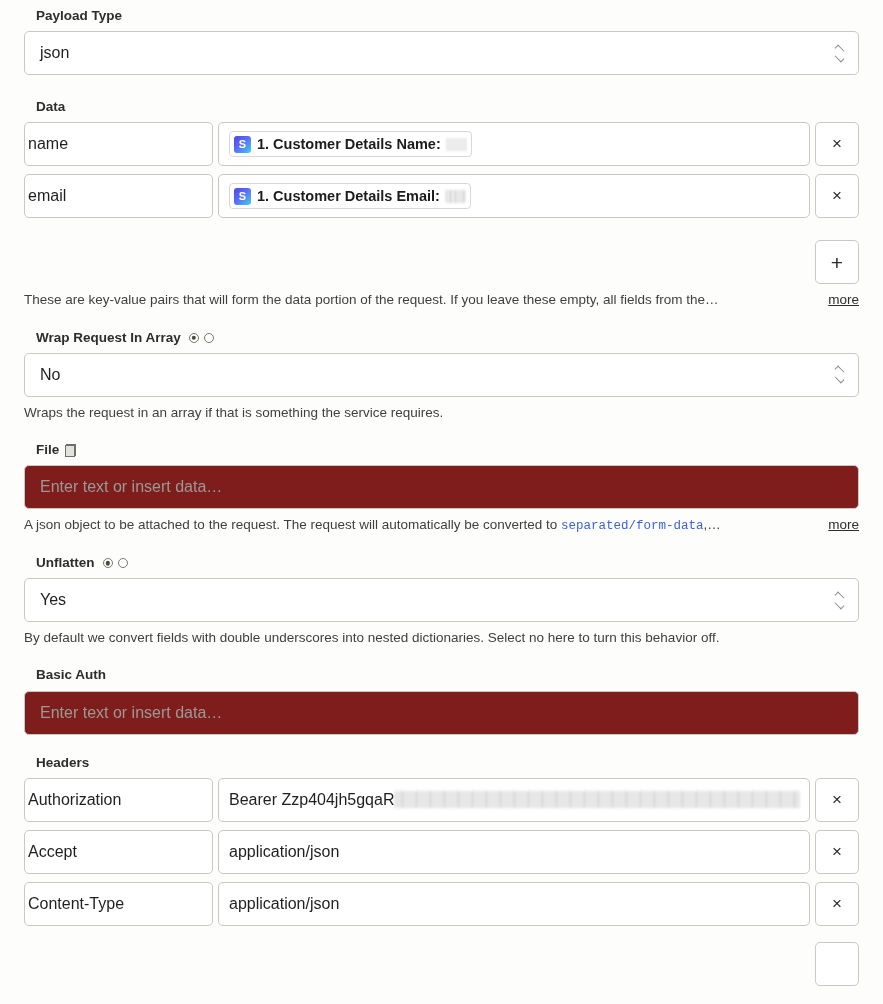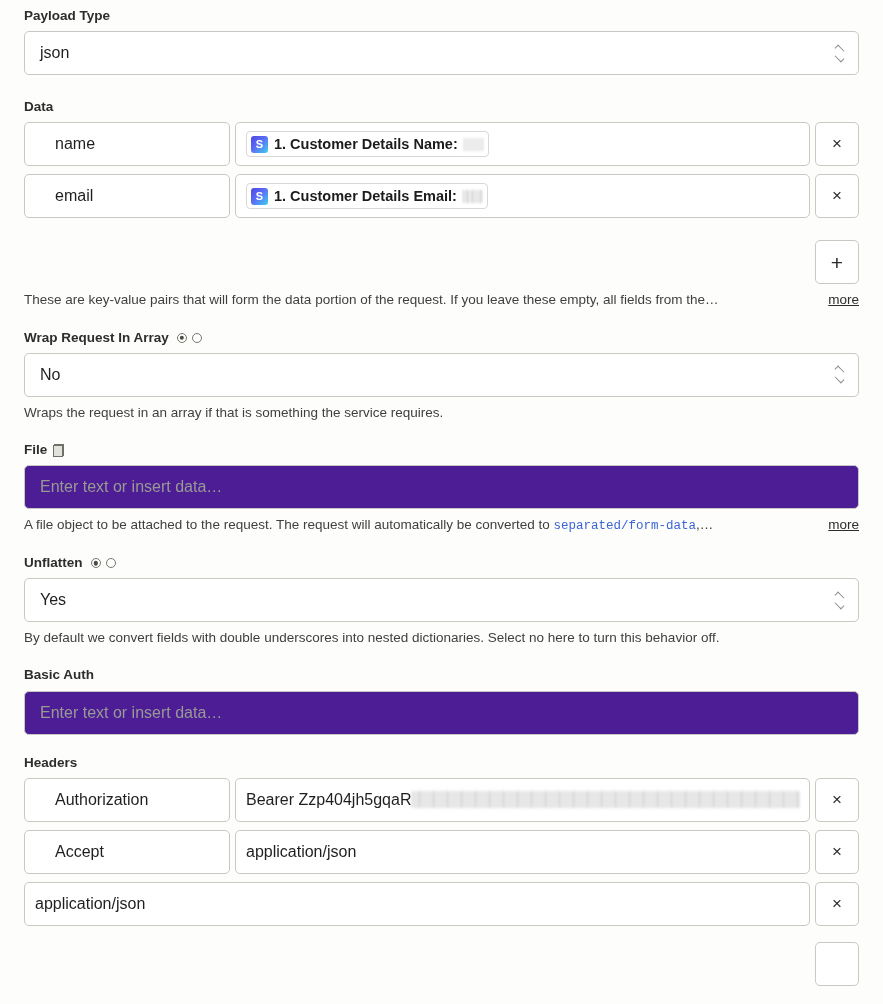--- a/index.html
+++ b/index.html
@@ -23,21 +23,21 @@
     position: relative;
   }
 
   
   .field { margin-bottom: 0; }
   .field-label {
     font-size: 13.5px;
     font-weight: bold;
     color: #2d2d2d;
     line-height: 1.2;
-    margin: 0 0 7px 0;
+    margin: 0 0 7px 12px;
     display: flex;
     align-items: center;
     gap: 6px;
   }
   .helper {
     font-size: 13.5px;
     color: #3f3f3f;
     line-height: 1.35;
     margin: 7px 0 0 0;
     display: flex;
@@ -99,48 +99,48 @@
     border-left: 1.4px solid #8d8d88;
     border-top: 1.4px solid #8d8d88;
   }
   .chev i.up { transform: rotate(45deg); }
   .chev i.down { transform: rotate(-135deg); }
 
   
   .text-input {
     width: 835px;
     height: 44px;
-    background: #4c1d95;
+    background: #7f1d1d;
     border: 1px solid #c9c9c4;
     border-radius: 5px;
     display: flex;
     align-items: center;
     padding: 0 15px;
     font-size: 16px;
     color: #1f1f1f;
     cursor: text;
   }
   .text-input .placeholder { color: #9a9a95; }
 
   
   .kv-row {
     display: flex;
     align-items: center;
     gap: 5px;
     margin-bottom: 8px;
   }
   .kv-key {
-    width: 206px;
+    width: 189px;
     height: 44px;
     background: #ffffff;
     border: 1px solid #c9c9c4;
     border-radius: 5px;
     display: flex;
     align-items: center;
-    padding: 0 30px;
+    padding: 0 3px;
     font-size: 16px;
     color: #1f1f1f;
     cursor: text;
   }
   .kv-val {
     flex: 1 1 auto;
     height: 44px;
     background: #ffffff;
     border: 1px solid #c9c9c4;
     border-radius: 5px;
@@ -409,21 +409,21 @@
   <div class="sp-20"></div>
   <div class="field">
     <div class="field-label">
       <span>File</span>
       <span class="file-icon"></span>
     </div>
     <div class="text-input">
       <span class="placeholder">Enter text or insert data…</span>
     </div>
     <div class="helper">
-      <span class="helper-text"><span>A file object to be attached to the request. The request will automatically be converted to </span><code class="inline">separated/form-data</code><span>,…</span></span>
+      <span class="helper-text"><span>A json object to be attached to the request. The request will automatically be converted to </span><code class="inline">separated/form-data</code><span>,…</span></span>
       <span class="more-link">more</span>
     </div>
   </div>
 
   <div class="sp-20"></div>
   <div class="field">
     <div class="field-label">
       <span>Unflatten</span>
       <span class="radio-pair">
         <span class="radio on"></span>
@@ -477,20 +477,23 @@
       </div>
       <div class="kv-val">
         <span>application/json</span>
       </div>
       <div class="kv-del">
         <span>×</span>
       </div>
     </div>
 
     <div class="kv-row">
+      <div class="kv-key">
+        <span>Content-Type</span>
+      </div>
       <div class="kv-val">
         <span>application/json</span>
       </div>
       <div class="kv-del">
         <span>×</span>
       </div>
     </div>
 
     <div class="sp-8"></div>
     <div class="add-row">

